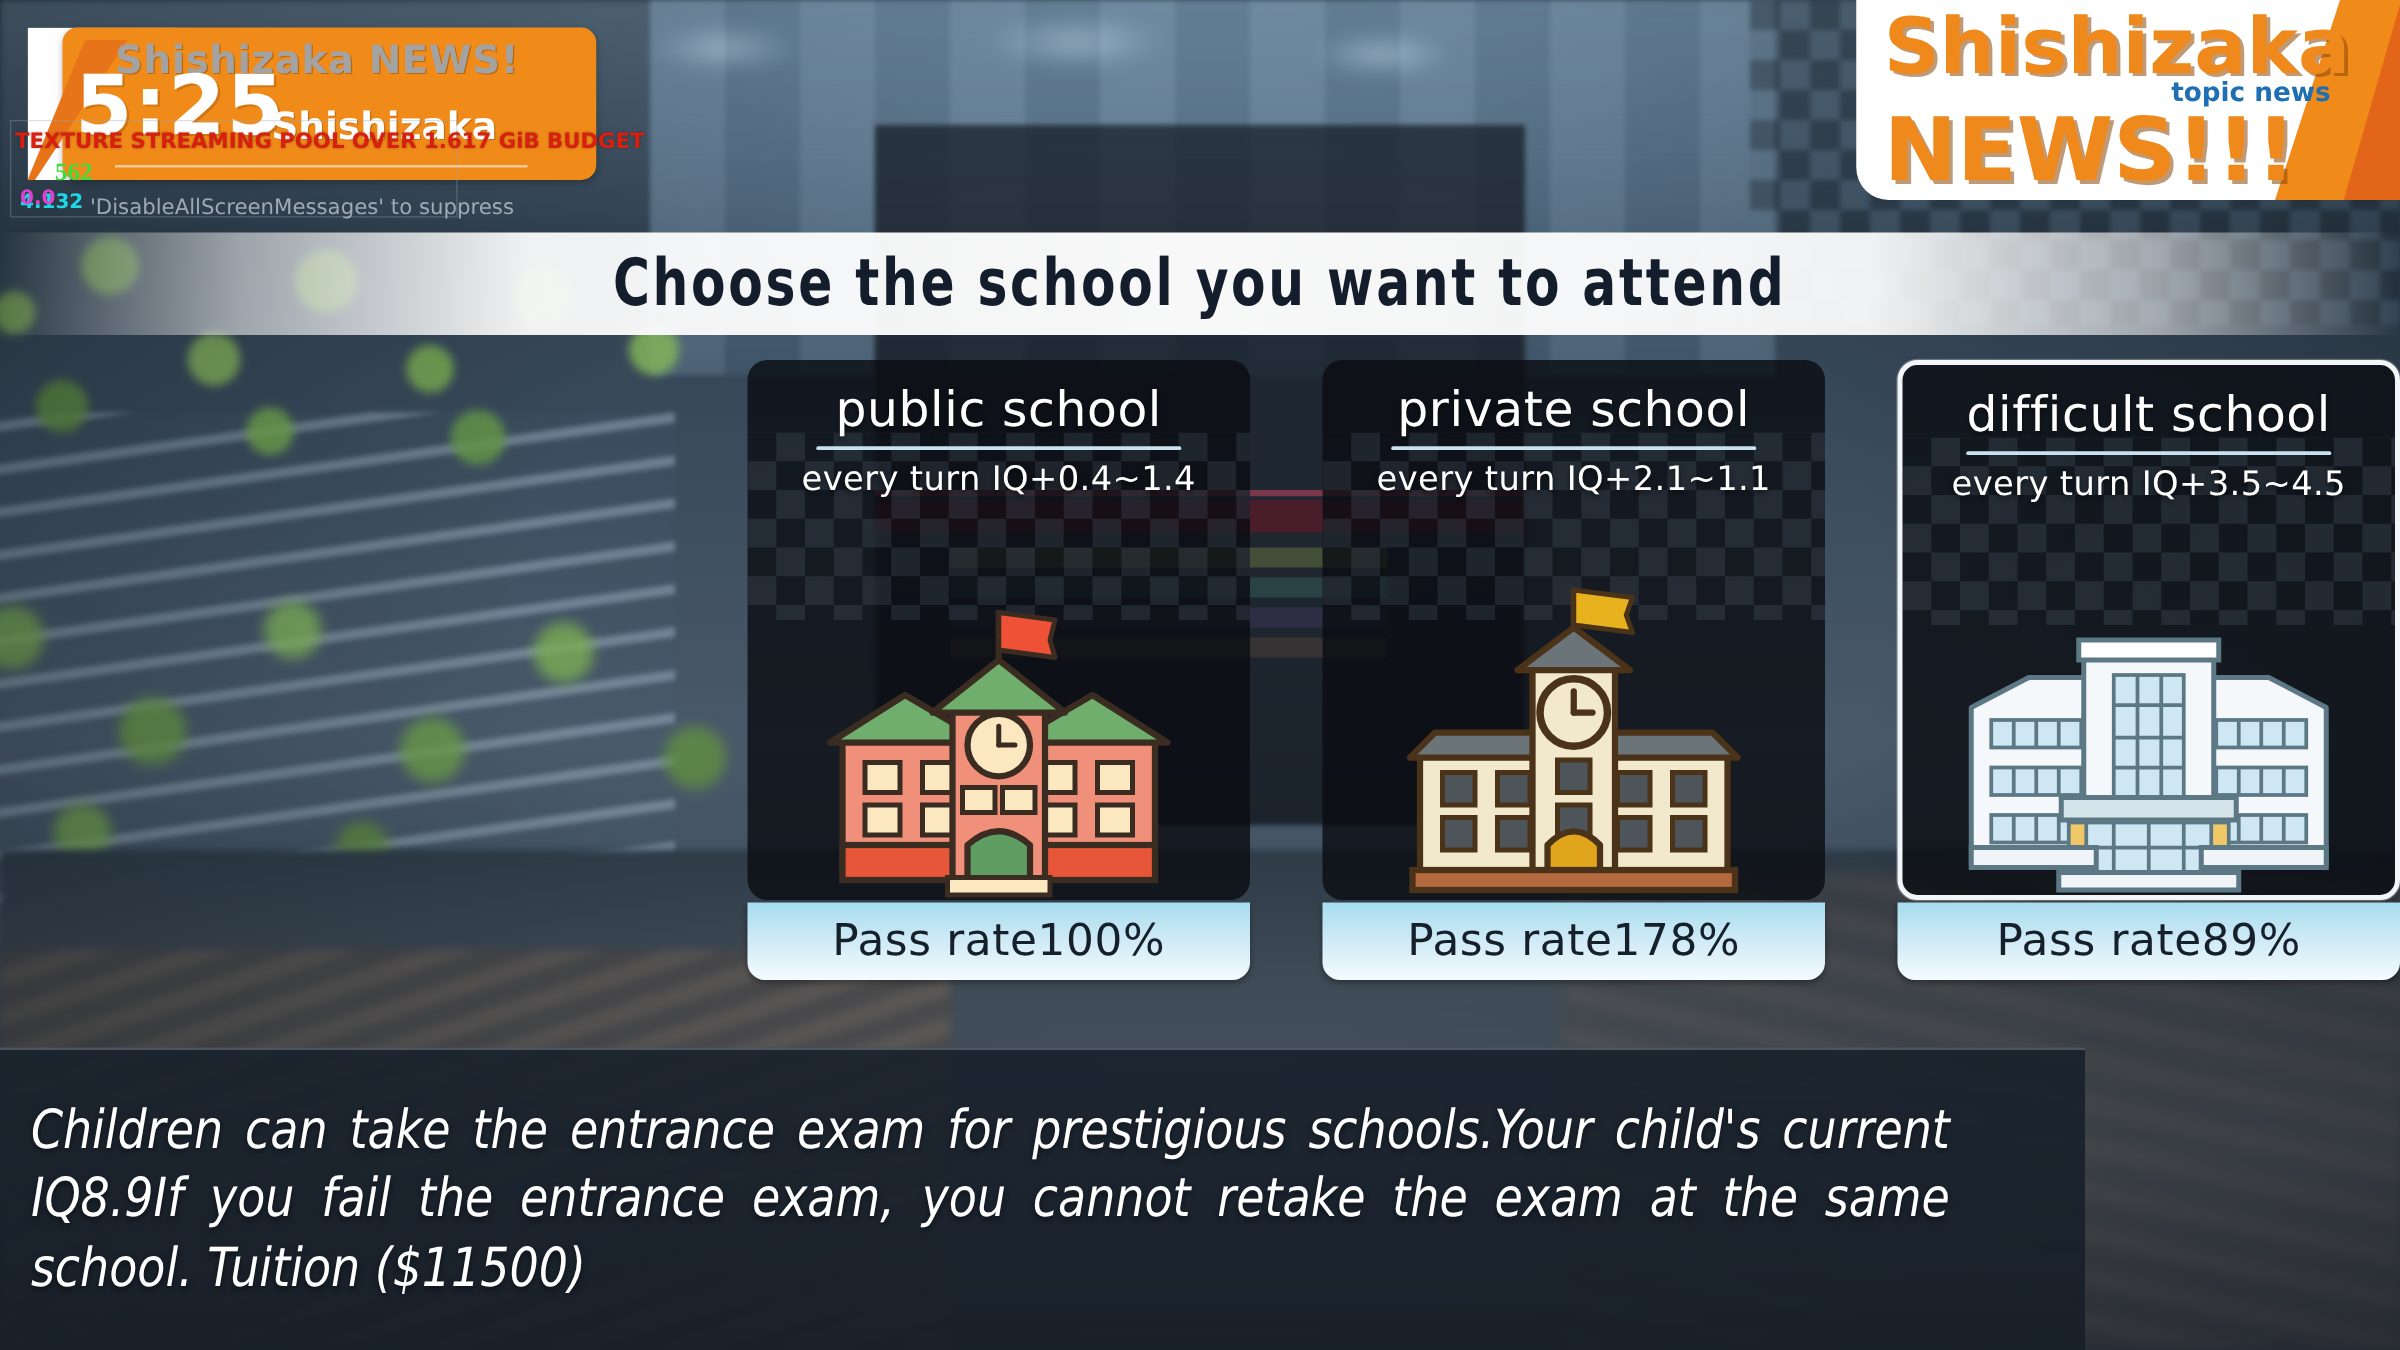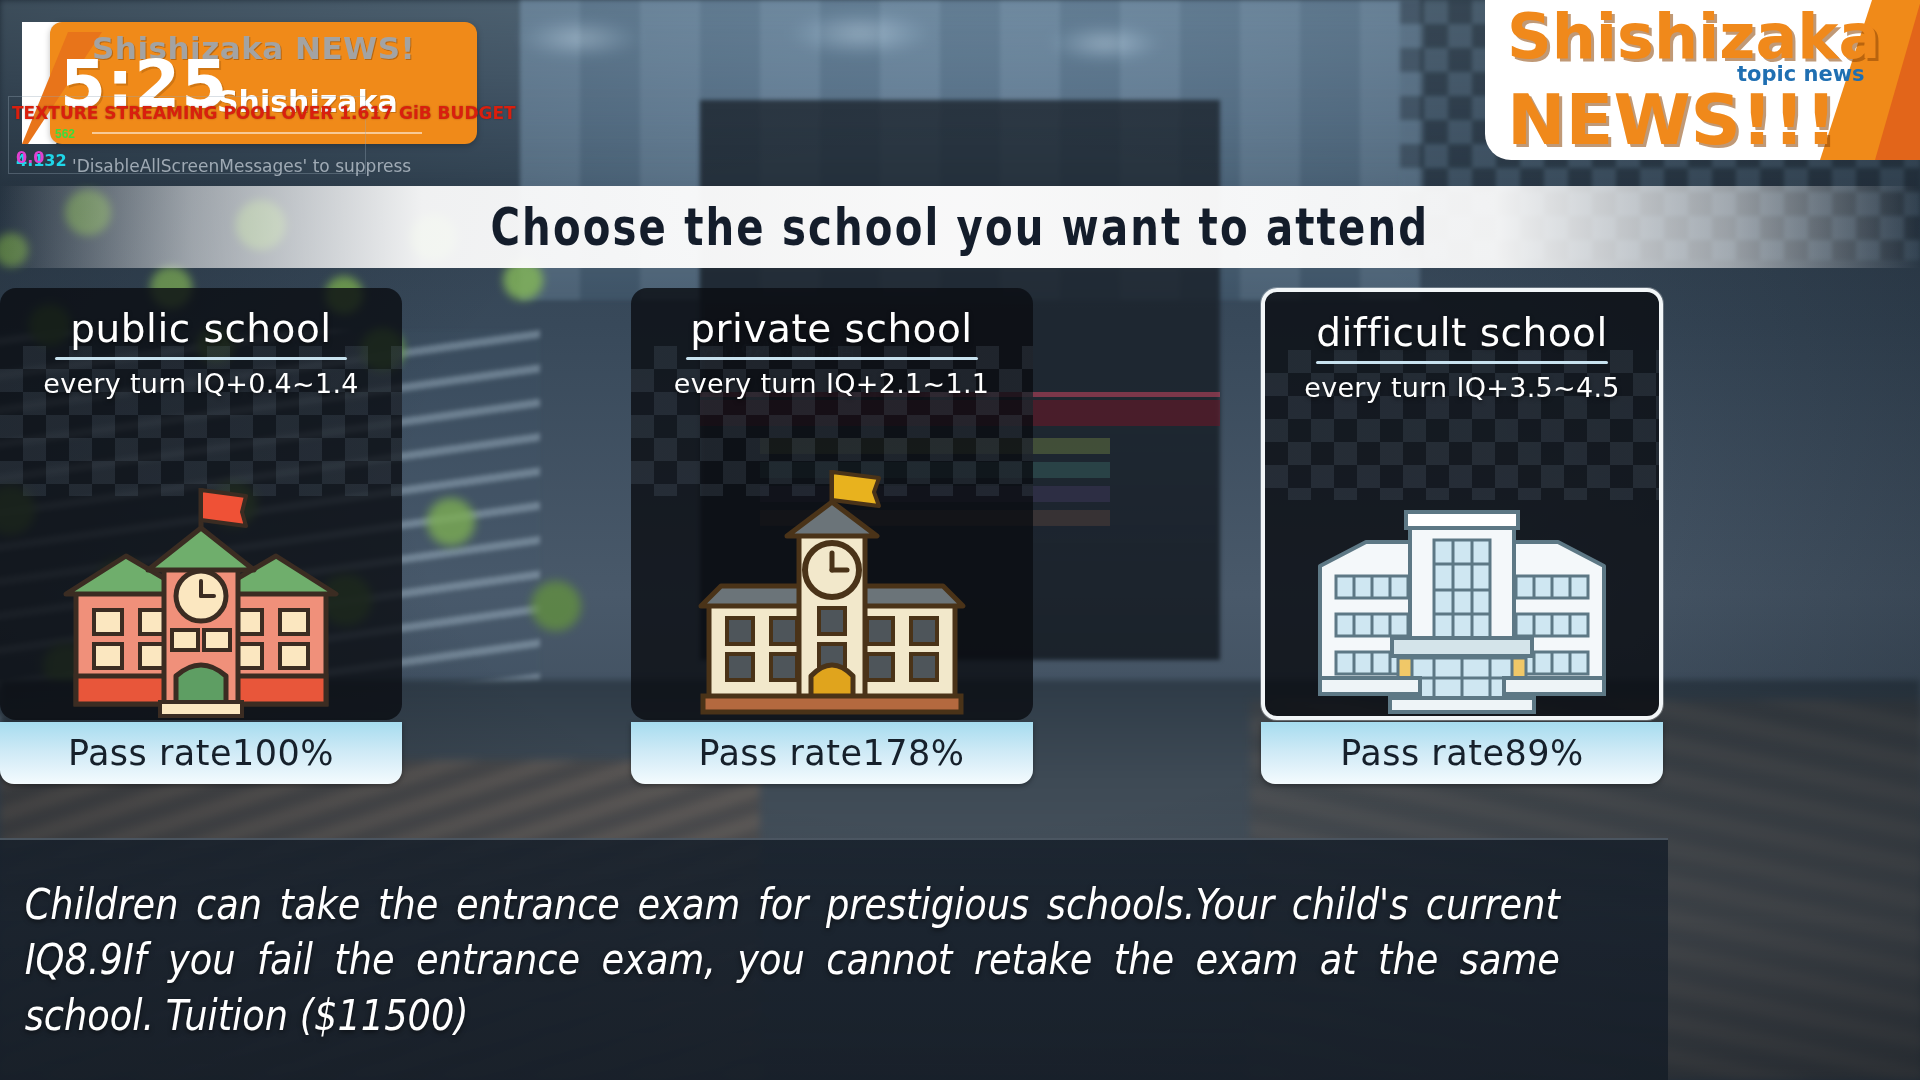--- a/index.html
+++ b/index.html
@@ -110,23 +110,22 @@
     position:absolute;left:12px;top:103px;color:#d91f0e;font-size:17px;font-weight:700;
     font-family:"DejaVu Sans",sans-serif;white-space:nowrap;
     text-shadow:0 0 2px rgba(0,0,0,.35);
   }
   .dbg-cyan{
     position:absolute;left:16px;top:127px;color:#1fd6e8;font-size:16px;font-weight:700;
     font-family:"DejaVu Sans",sans-serif;
     margin-top:24px;
   }
   .dbg-green{
-    position:absolute;left:44px;top:127px;color:#3ddc3d;font-size:12px;font-weight:700;
-    font-family:Liberation Sans, sans-serif;
-    margin-left:11px;
+    position:absolute;left:44px;top:127px;color:#3ddc3d;font-size:20px;font-weight:700;
+    font-family:Liberation Serif, serif;
   }
   .dbg-mag{
     position:absolute;left:16px;top:148px;color:#e040d0;font-size:16px;font-weight:700;
     font-family:"DejaVu Sans",sans-serif;
   }
   .dbg-suppress{
     position:absolute;left:72px;top:156px;color:#c4cdd6;font-size:17px;opacity:.75;
     font-family:"DejaVu Sans",sans-serif;white-space:nowrap;
   }
   .dbg-box{
@@ -214,22 +213,22 @@
     display:flex;align-items:center;justify-content:center;
   }
   #title-banner .txt{
     color:#141d2b;font-size:52px;font-weight:600;letter-spacing:2.5px;
     font-family:"DejaVu Sans Condensed","Liberation Sans Narrow","Liberation Sans",sans-serif;
     transform:scaleX(.86);transform-origin:center;white-space:nowrap;
   }
 
   
   #cards{
-    position:absolute;left:0;top:288px;width:1663px;height:500px;z-index:30;
-    display:flex;justify-content:space-between;gap:58px;
+    position:absolute;left:0;top:288px;width:1920px;height:500px;z-index:30;
+    display:flex;justify-content:flex-end;gap:58px;
   }
   .card{position:relative;width:402px;height:496px;}
   .card-body{
     position:relative;width:402px;height:432px;
     background:rgba(10,13,17,.80);
     border-radius:16px;
     overflow:hidden;
   }
   .card.selected .card-body{
     border:4px solid #f2f6f8;

